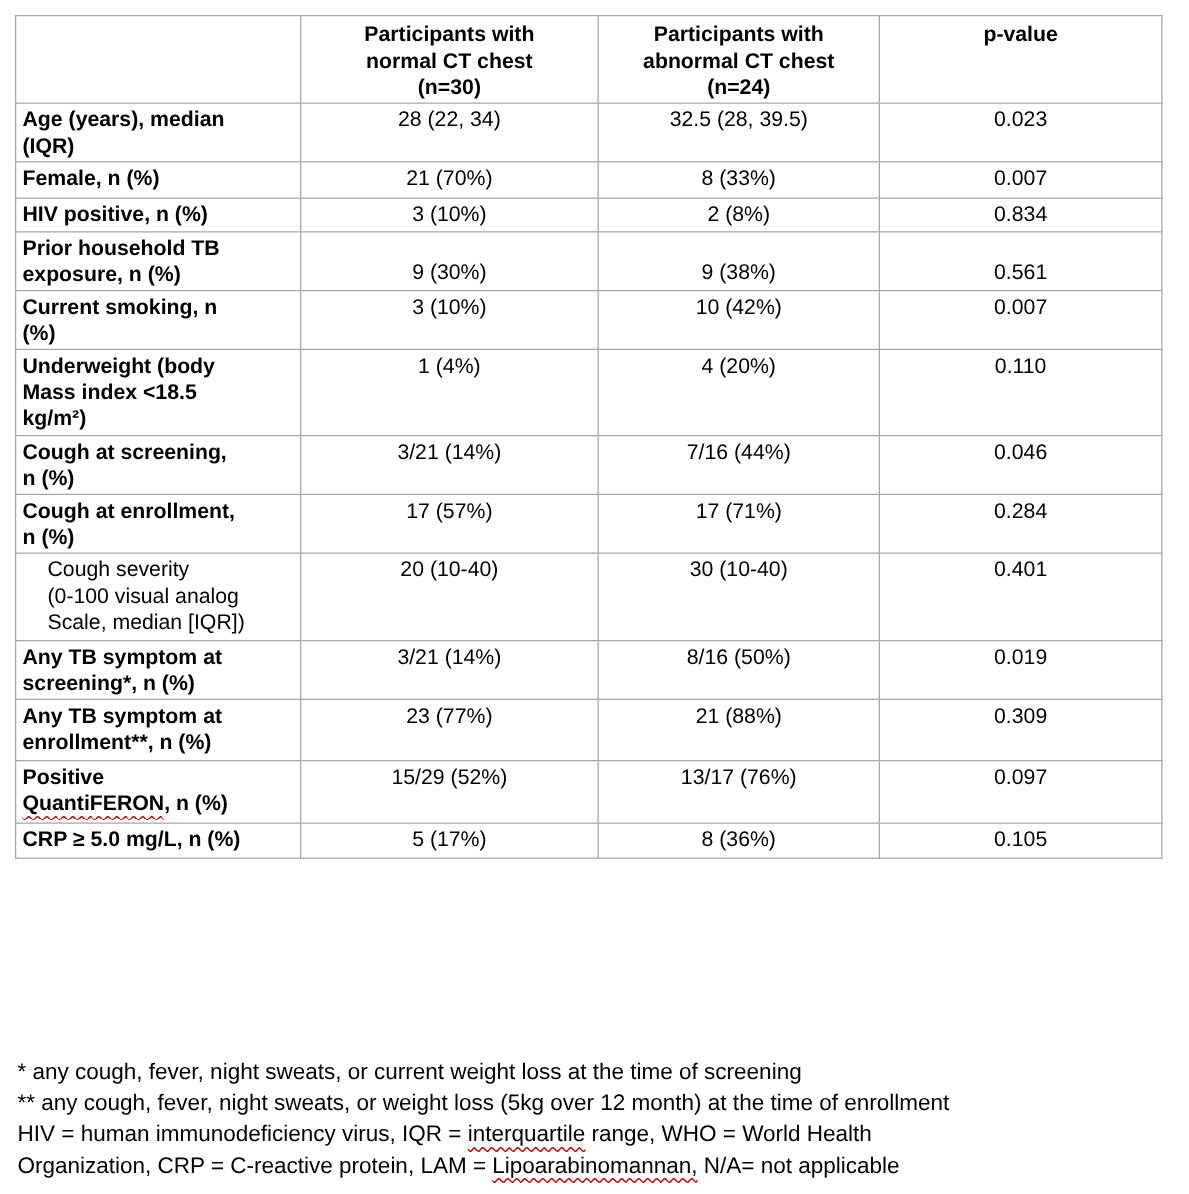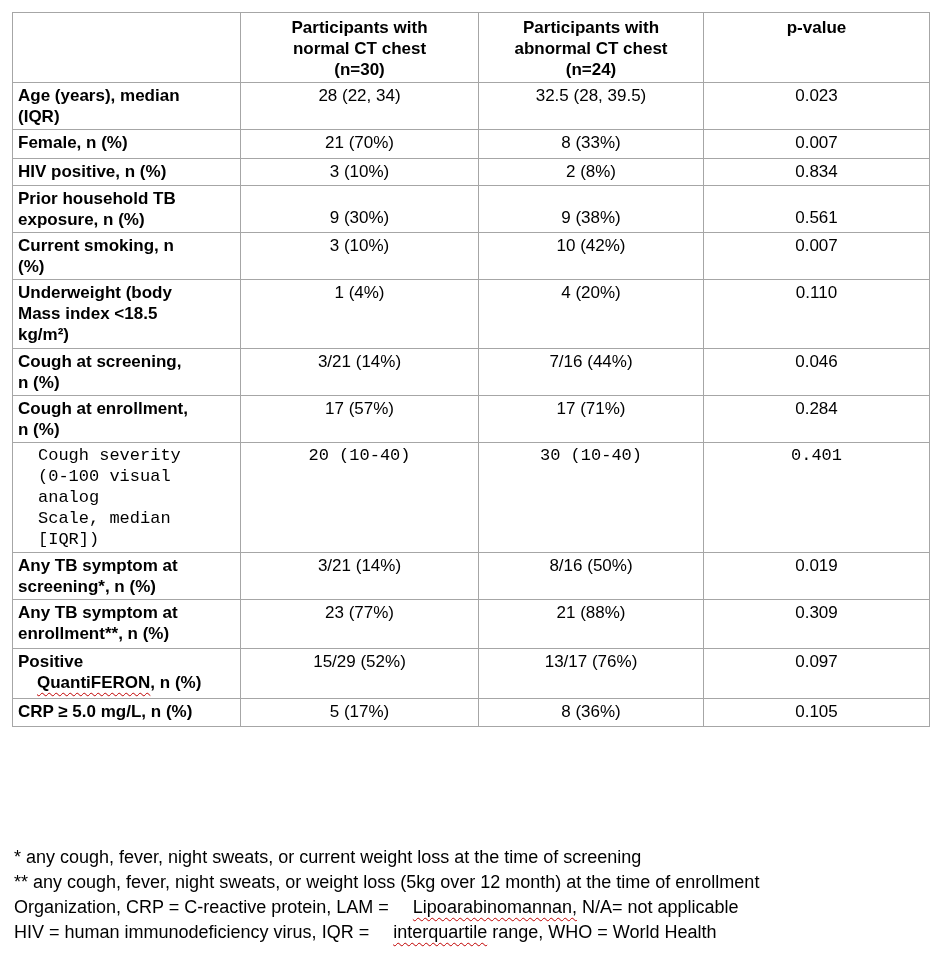--- a/index.html
+++ b/index.html
@@ -25,21 +25,20 @@
   td.label.bold { font-weight:bold; }
   td.label.indent { padding-left:25px; font-weight:normal; }
   td.val { text-align:center; }
   td.vbottom { vertical-align:bottom; padding-bottom:4px; }
   .squiggle {
     text-decoration-line:underline;
     text-decoration-style:wavy;
     text-decoration-color:#c00000;
     text-decoration-thickness:1px;
     text-underline-offset:4px;
-    margin-left:19px;
   }
   .footnotes {
     position:absolute; left:14px; top:845px; width:936px;
     font-size:18px; line-height:25px;
   }
   .footnotes p { margin:0; padding:0; white-space:nowrap; }
 </style>
 </head>
 <body>
 
@@ -113,21 +112,21 @@
           <td class="val">7/16 (44%)</td>
           <td class="val">0.046</td>
         </tr>
         <tr style="height: 46px;">
           <td class="label bold">Cough at enrollment,
 n (%)</td>
           <td class="val">17 (57%)</td>
           <td class="val">17 (71%)</td>
           <td class="val">0.284</td>
         </tr>
-        <tr style="height: 70px; font-family: Liberation Mono, monospace;">
+        <tr style="height: 70px;">
           <td class="label indent">Cough severity
 (0-100 visual analog
 Scale, median [IQR])</td>
           <td class="val">20 (10-40)</td>
           <td class="val">30 (10-40)</td>
           <td class="val">0.401</td>
         </tr>
         <tr style="height: 46px;">
           <td class="label bold">Any TB symptom at
 screening*, n (%)</td>
@@ -154,17 +153,17 @@
           <td class="val">5 (17%)</td>
           <td class="val">8 (36%)</td>
           <td class="val">0.105</td>
         </tr>
       </tbody>
   </table>
 
   <div class="footnotes">
     <p>* any cough, fever, night sweats, or current weight loss at the time of screening</p>
     <p>** any cough, fever, night sweats, or weight loss (5kg over 12 month) at the time of enrollment</p>
+    <p><span>HIV = human immunodeficiency virus, IQR = </span><span class="squiggle">interquartile</span><span> range, WHO = World Health</span></p>
     <p><span>Organization, CRP = C-reactive protein, LAM = </span><span class="squiggle">Lipoarabinomannan,</span><span> N/A= not applicable</span></p>
-    <p><span>HIV = human immunodeficiency virus, IQR = </span><span class="squiggle">interquartile</span><span> range, WHO = World Health</span></p>
   </div>
 
 </div>
 
 </body></html>

